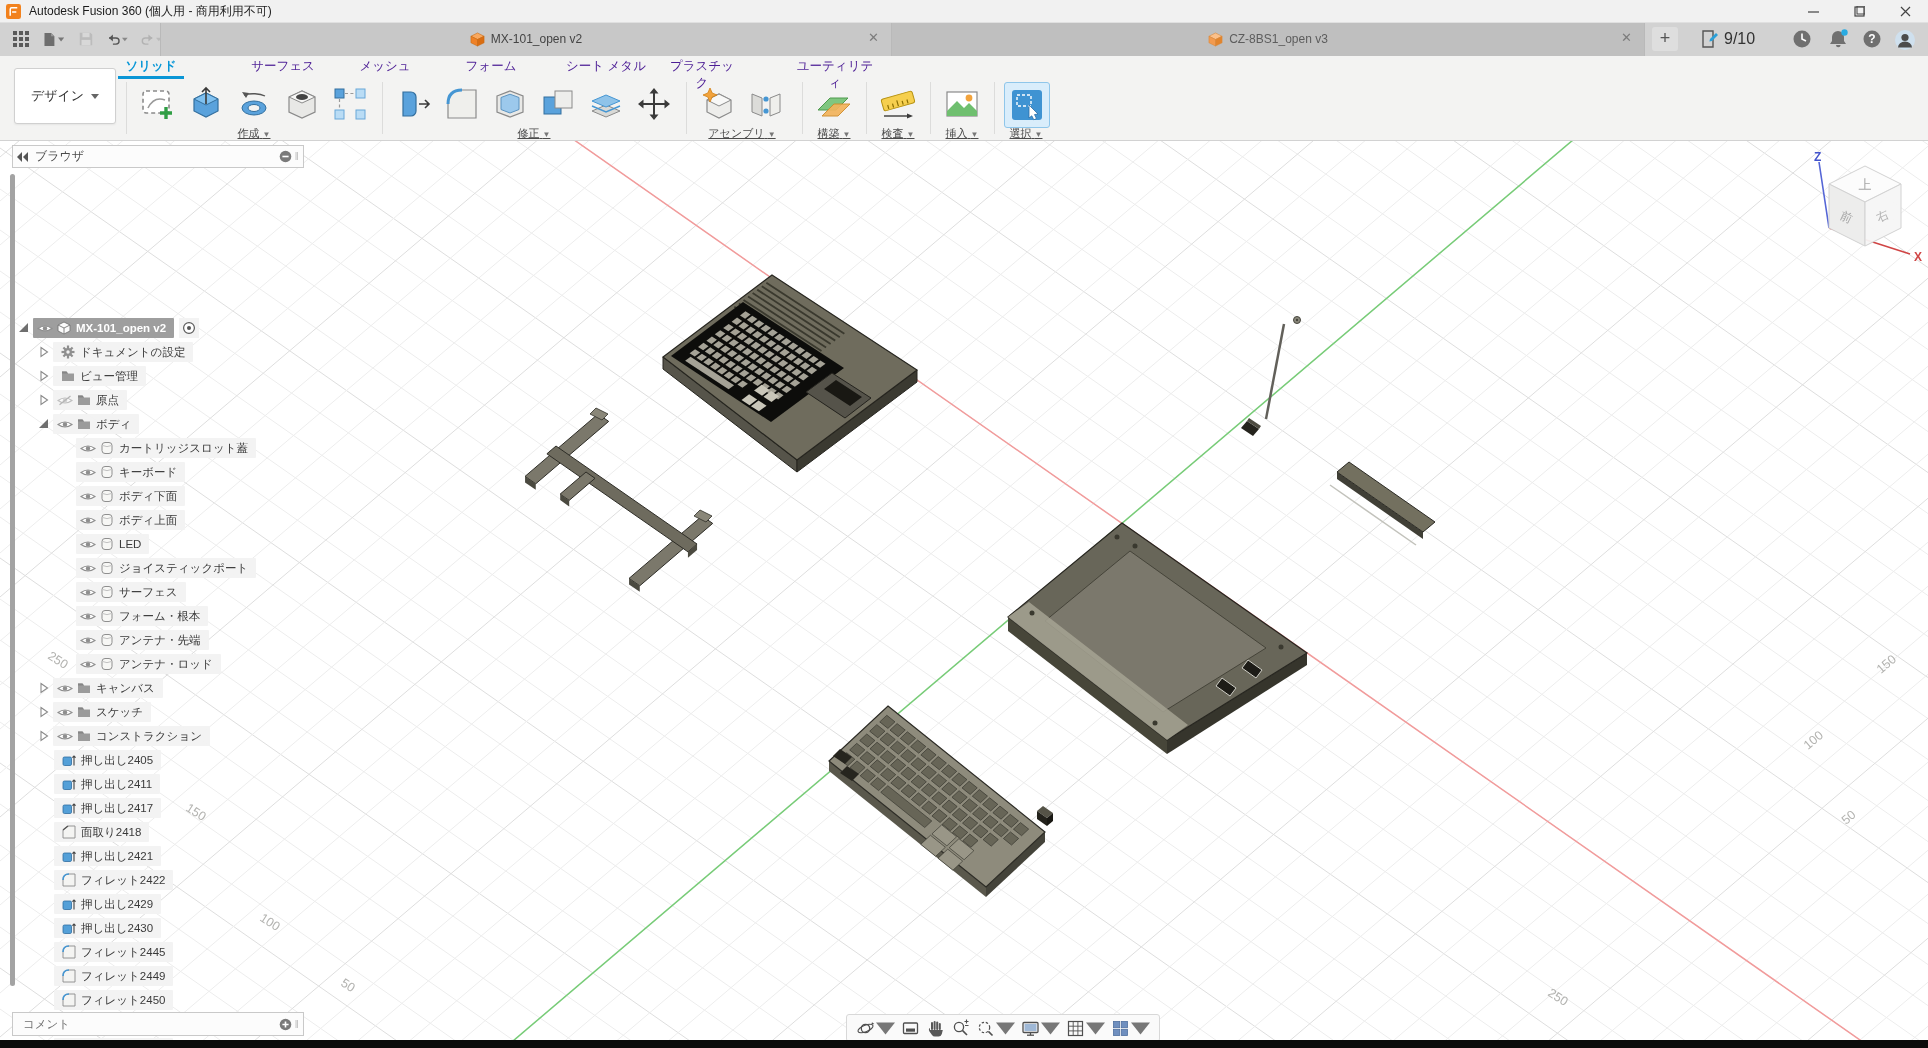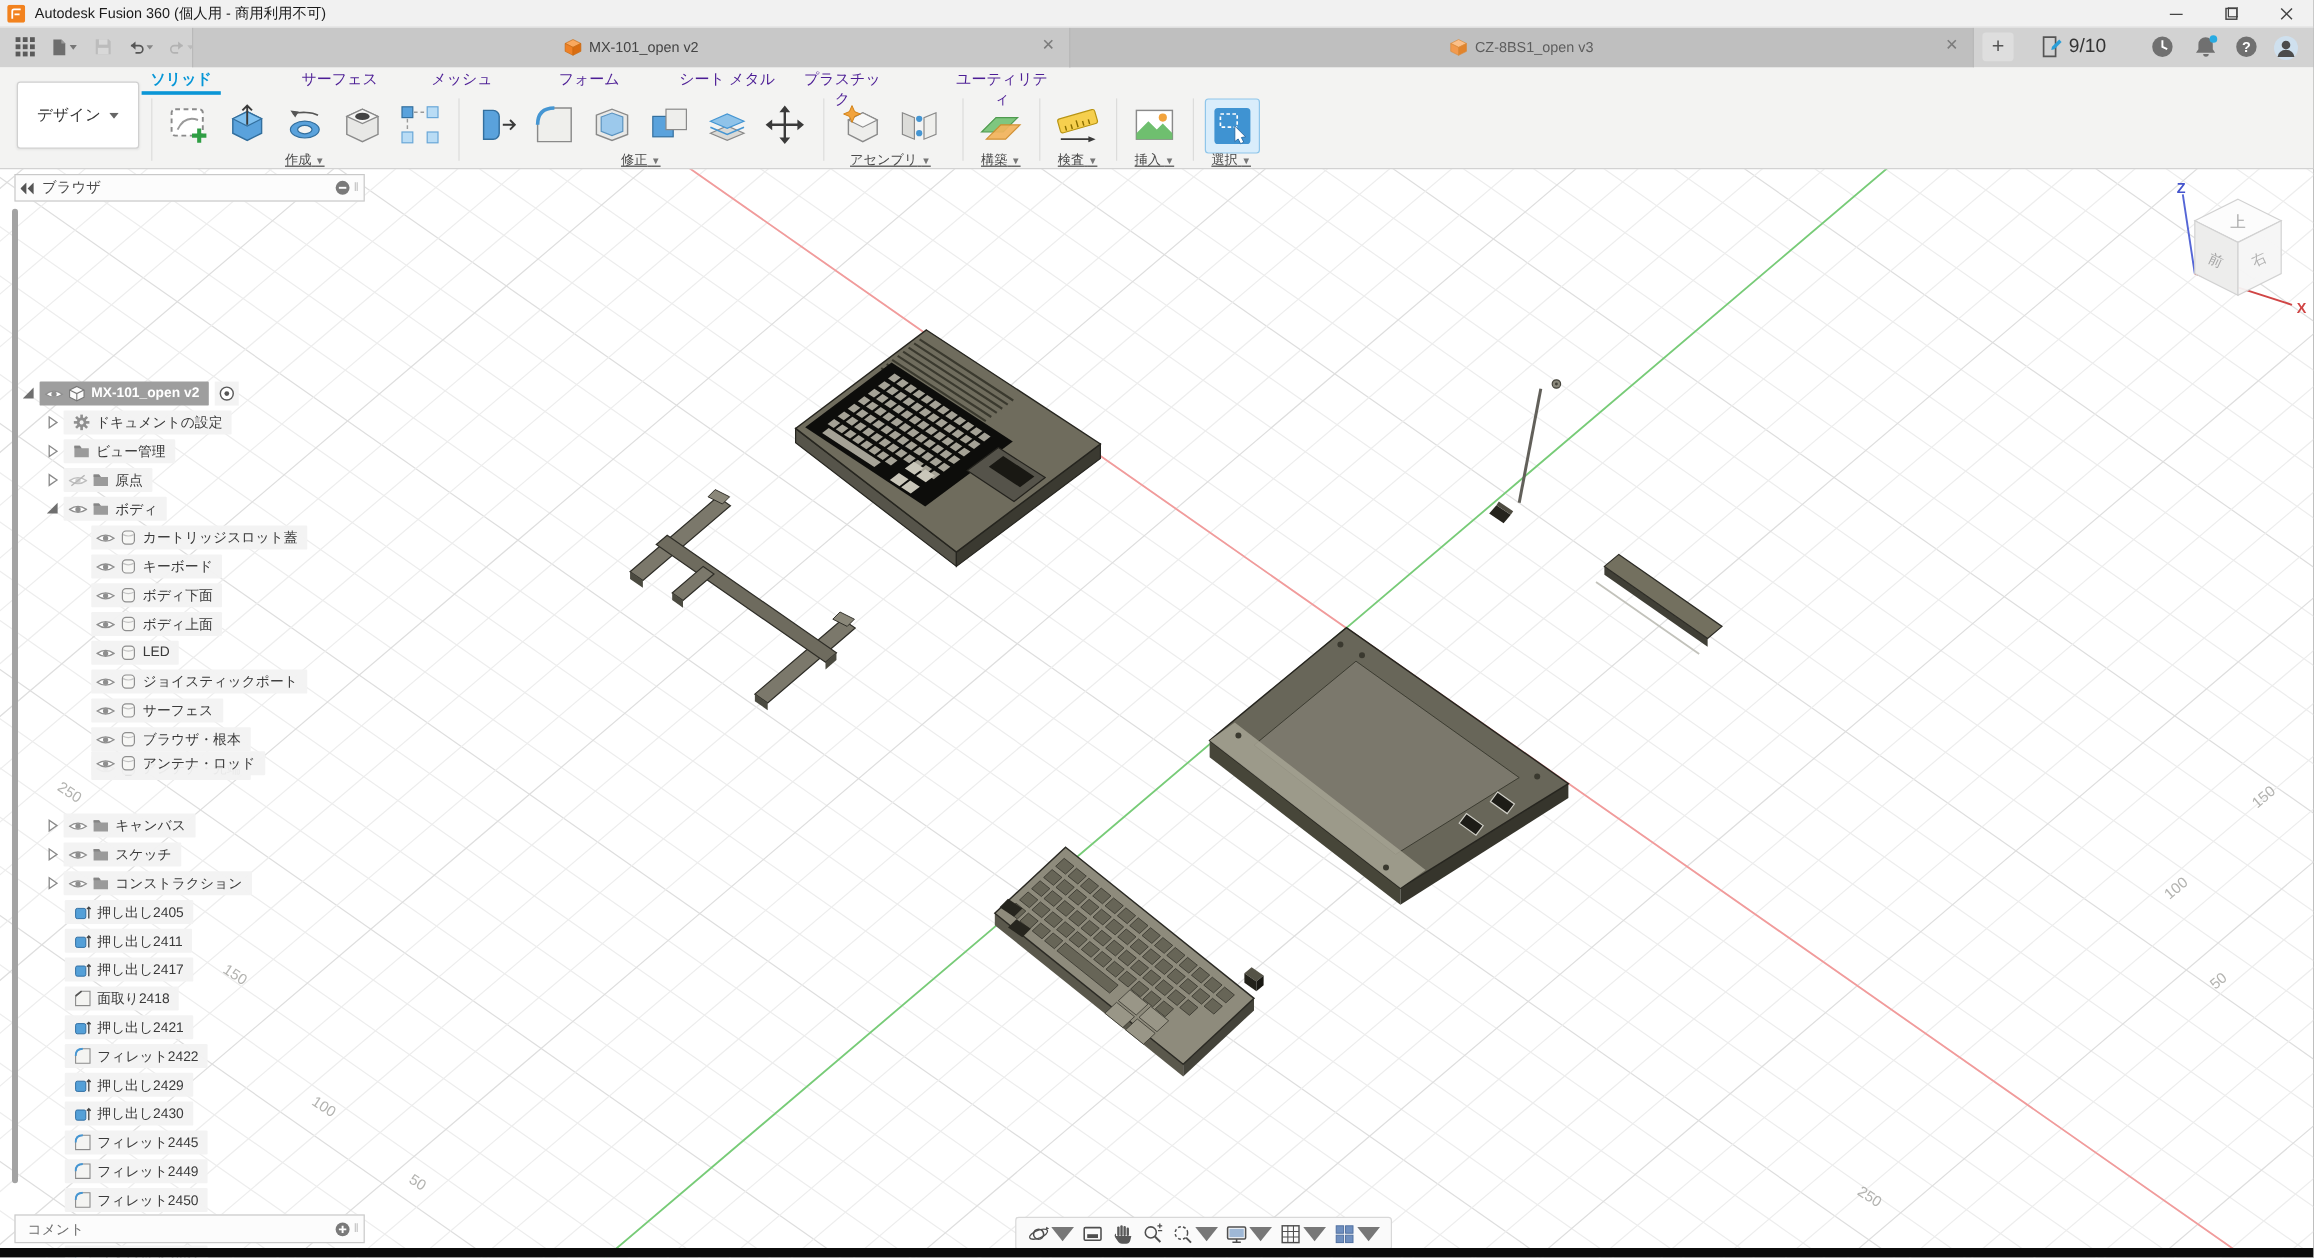--- a/index.html
+++ b/index.html
@@ -957,37 +957,37 @@
         <div class="tree-row" style="left:76px;top:460px">
           <span class="tree-box">
             <svg class="tree-eye" viewBox="0 0 16 11">
               <path d="M1 5.5 Q8 0.5 15 5.5 Q8 10.5 1 5.5 Z" fill="#fff" stroke="#8f8f8f" stroke-width="1.1"></path>
               <circle cx="8" cy="5.5" r="2.2" fill="#8f8f8f"></circle>
             </svg>
             <svg class="tree-ico" viewBox="0 0 14 14">
               <rect x="2" y="1.5" width="10" height="11" rx="3" fill="#f7f7f5" stroke="#8f8f8f"></rect>
               <path d="M2.5 4.5 Q7 6.8 11.5 4.5" fill="none" stroke="#c2c2c2"></path>
             </svg>
-            <span class="tlbl">ブラウザ・根本</span>
+            <span class="tlbl">フォーム・根本</span>
           </span>
         </div>
         <div class="tree-row" style="left:76px;top:484px">
           <span class="tree-box">
             <svg class="tree-eye" viewBox="0 0 16 11">
               <path d="M1 5.5 Q8 0.5 15 5.5 Q8 10.5 1 5.5 Z" fill="#fff" stroke="#8f8f8f" stroke-width="1.1"></path>
               <circle cx="8" cy="5.5" r="2.2" fill="#8f8f8f"></circle>
             </svg>
             <svg class="tree-ico" viewBox="0 0 14 14">
               <rect x="2" y="1.5" width="10" height="11" rx="3" fill="#f7f7f5" stroke="#8f8f8f"></rect>
               <path d="M2.5 4.5 Q7 6.8 11.5 4.5" fill="none" stroke="#c2c2c2"></path>
             </svg>
             <span class="tlbl">アンテナ・先端</span>
           </span>
         </div>
-        <div class="tree-row" style="left:76px;top:480px">
+        <div class="tree-row" style="left:76px;top:508px">
           <span class="tree-box">
             <svg class="tree-eye" viewBox="0 0 16 11">
               <path d="M1 5.5 Q8 0.5 15 5.5 Q8 10.5 1 5.5 Z" fill="#fff" stroke="#8f8f8f" stroke-width="1.1"></path>
               <circle cx="8" cy="5.5" r="2.2" fill="#8f8f8f"></circle>
             </svg>
             <svg class="tree-ico" viewBox="0 0 14 14">
               <rect x="2" y="1.5" width="10" height="11" rx="3" fill="#f7f7f5" stroke="#8f8f8f"></rect>
               <path d="M2.5 4.5 Q7 6.8 11.5 4.5" fill="none" stroke="#c2c2c2"></path>
             </svg>
             <span class="tlbl">アンテナ・ロッド</span>

